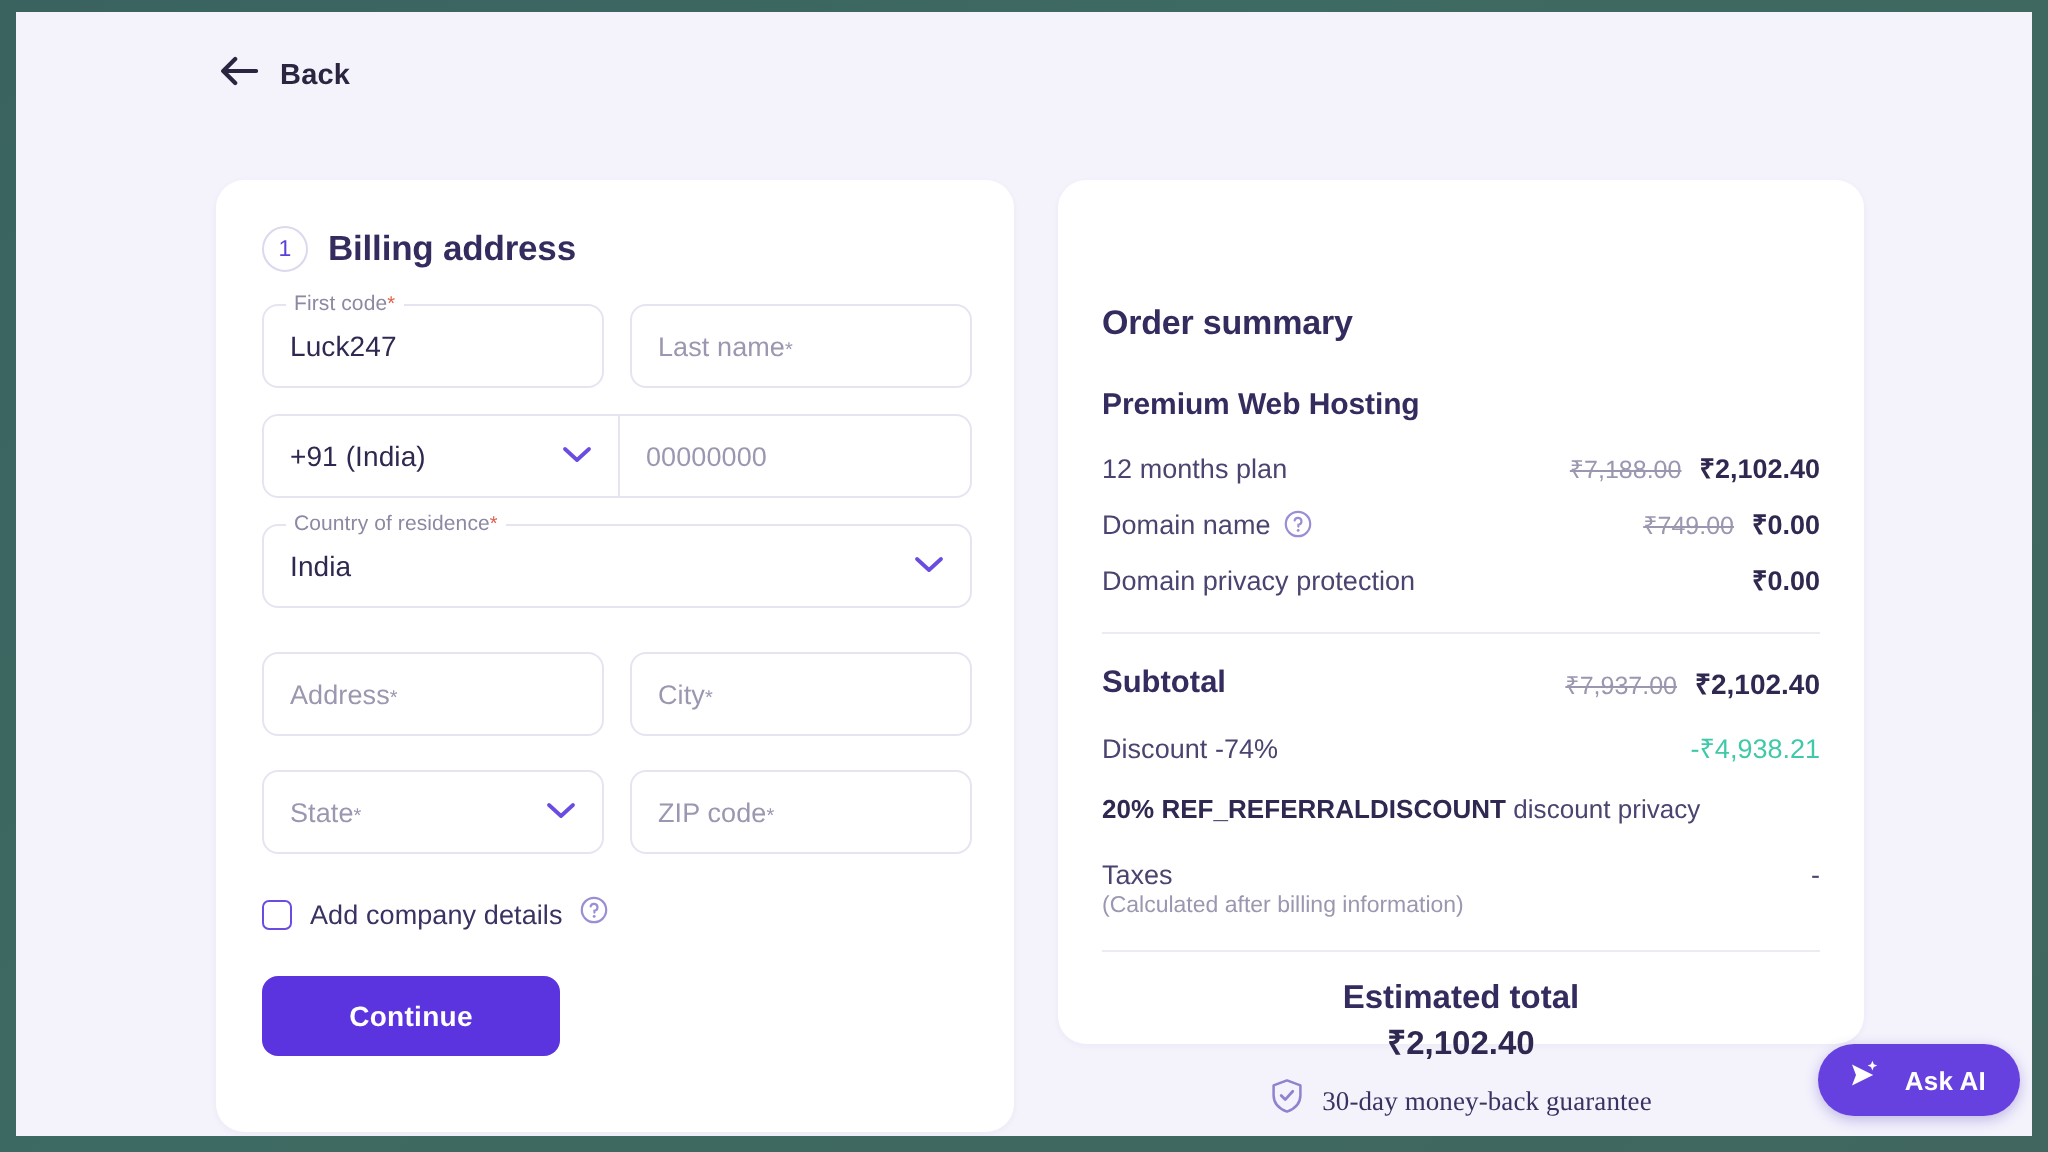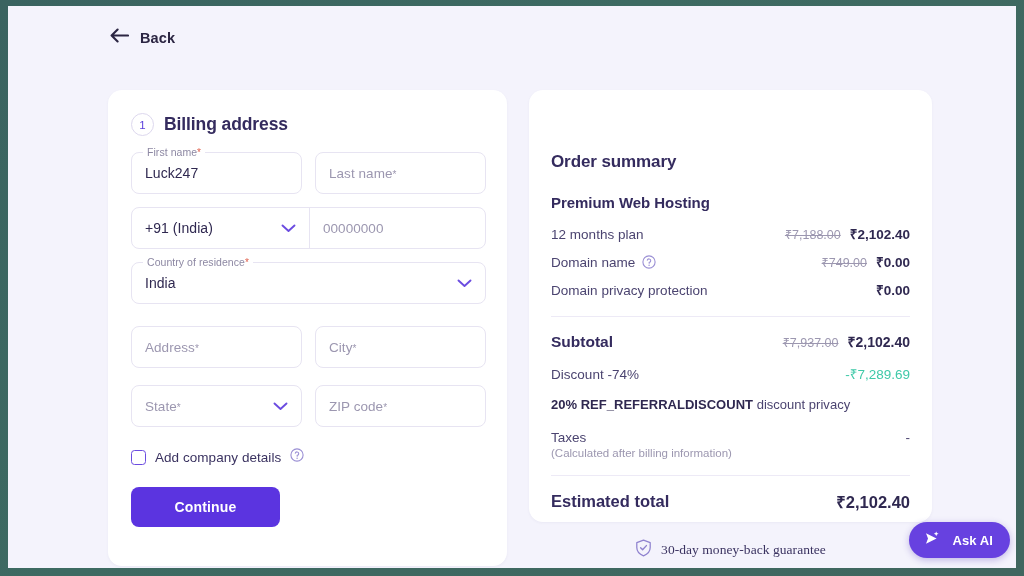--- a/index.html
+++ b/index.html
@@ -259,21 +259,21 @@
   }
   .tax-label { font-size: 13.5px; color: #4b4470; }
   .tax-dash  { font-size: 13.5px; color: #4b4470; }
   .tax-note {
     font-size: 11.5px;
     color: #9c97b0;
     margin-top: 2px;
   }
 
   .total-row {
-    display: flex; justify-content: space-between; align-items: center;
+    display: flex; justify-content: space-between; align-items: center; flex-direction: column;
   }
   .total-label {
     font-size: 16.5px; font-weight: bold; color: #342b5e;
   }
   .total-val {
     font-size: 16.5px; font-weight: bold; color: #2f2850;
   }
 
   
   .guarantee {
@@ -335,21 +335,21 @@
     <div class="billing-head">
       <span class="step-badge">1</span>
       <span class="billing-title">Billing address</span>
     </div>
 
     <div class="form">
 
       
       <div class="row">
         <div class="field half">
-          <span class="float-label"><span>First name</span><span class="req">*</span></span>
+          <span class="float-label"><span>First code</span><span class="req">*</span></span>
           <span class="field-value">Luck247</span>
         </div>
         <div class="field half">
           <span class="field-ph"><span>Last name</span><span class="req-ph">*</span></span>
         </div>
       </div>
 
       
       <div class="phone-wrap">
         <div class="phone-code">
@@ -463,21 +463,21 @@
       <div class="line" style="margin-bottom:14px;">
         <span class="sum-label-bold">Subtotal</span>
         <span class="line-vals">
           <span class="old-price">₹7,937.00</span>
           <span class="subtotal-new">₹2,102.40</span>
         </span>
       </div>
 
       <div class="line" style="margin-bottom:0;">
         <span class="line-label">Discount -74%</span>
-        <span class="discount-val">-₹7,289.69</span>
+        <span class="discount-val">-₹4,938.21</span>
       </div>
 
       <div class="promo-line">
         <span class="promo-strong">20% REF_REFERRALDISCOUNT</span><span> discount privacy</span>
       </div>
 
       <div class="tax-row">
         <span class="tax-label">Taxes</span>
         <span class="tax-dash">-</span>
       </div>

